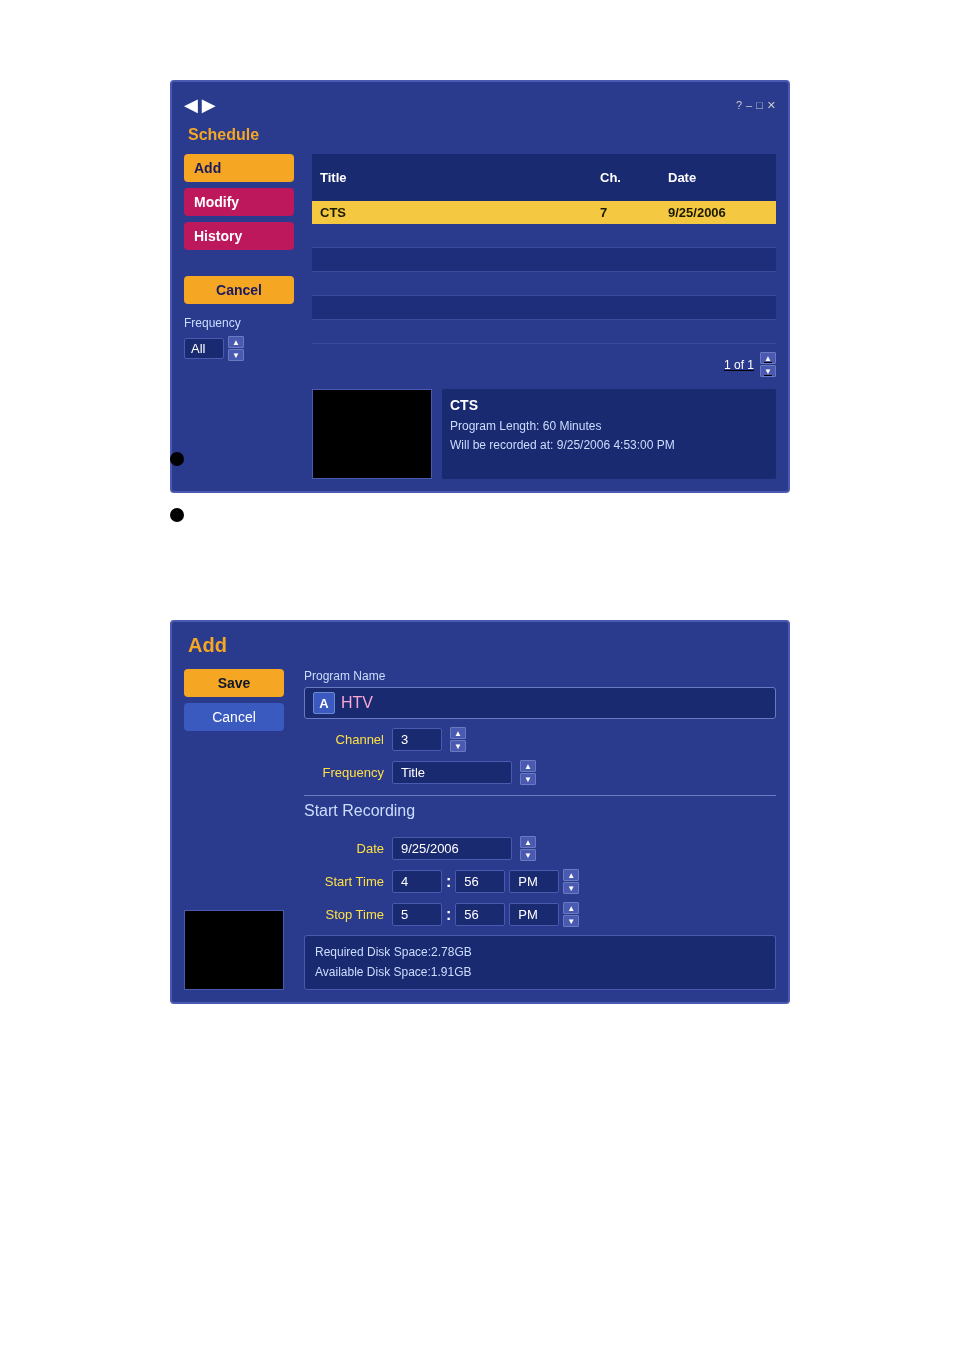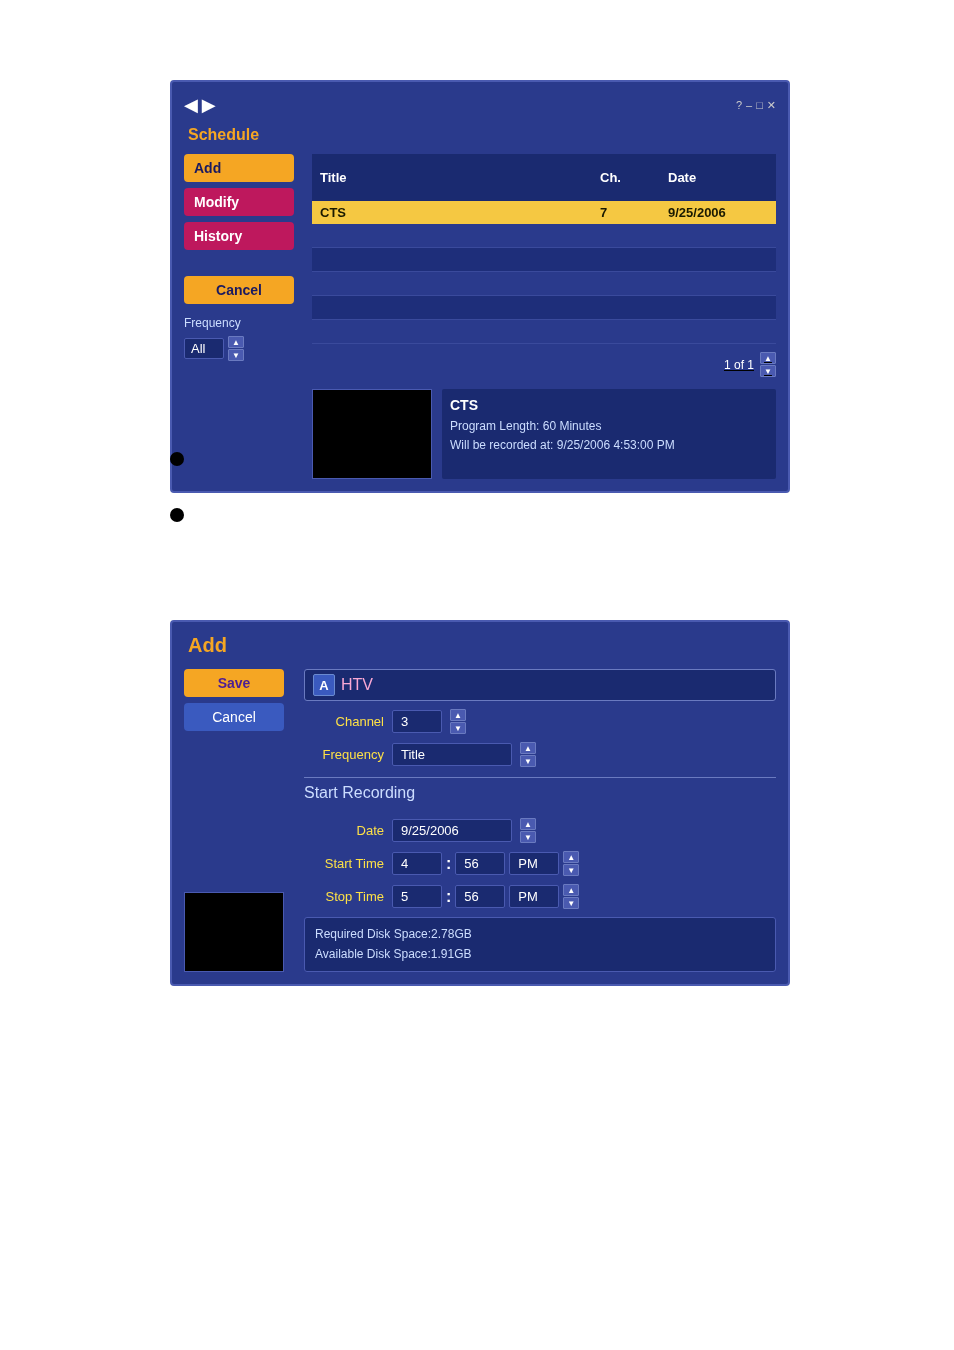--- a/index.html
+++ b/index.html
@@ -288,21 +288,21 @@
     .add-sidebar {
       display: flex;
       flex-direction: column;
       gap: 6px;
       width: 110px;
       flex-shrink: 0;
     }
 
     .btn-save {
       background: #f5a623;
-      color: #4c1d95;
+      color: #0f172a;
       border: none;
       border-radius: 4px;
       padding: 6px 22px;
       font-size: 14px;
       font-weight: bold;
       cursor: pointer;
       width: 100px;
     }
 
     .btn-cancel-add {
@@ -522,20 +522,21 @@
   <div class="add-body">
 
     <div class="add-sidebar">
       <button class="btn-save">Save</button>
       <button class="btn-cancel-add">Cancel</button>
       <div style="flex:1"></div>
       <div class="add-preview-thumb"></div>
     </div>
 
     <div class="add-content">
+      <div class="form-label">Program Name</div>
       <div class="program-name-row">
         <div class="program-icon">A</div>
         <span class="program-name-text">HTV</span>
       </div>
 
       <div class="form-row">
         <span class="form-row-label">Channel</span>
         <span class="form-value">3</span>
         <div class="arrow-btn">
           <span>▲</span>

